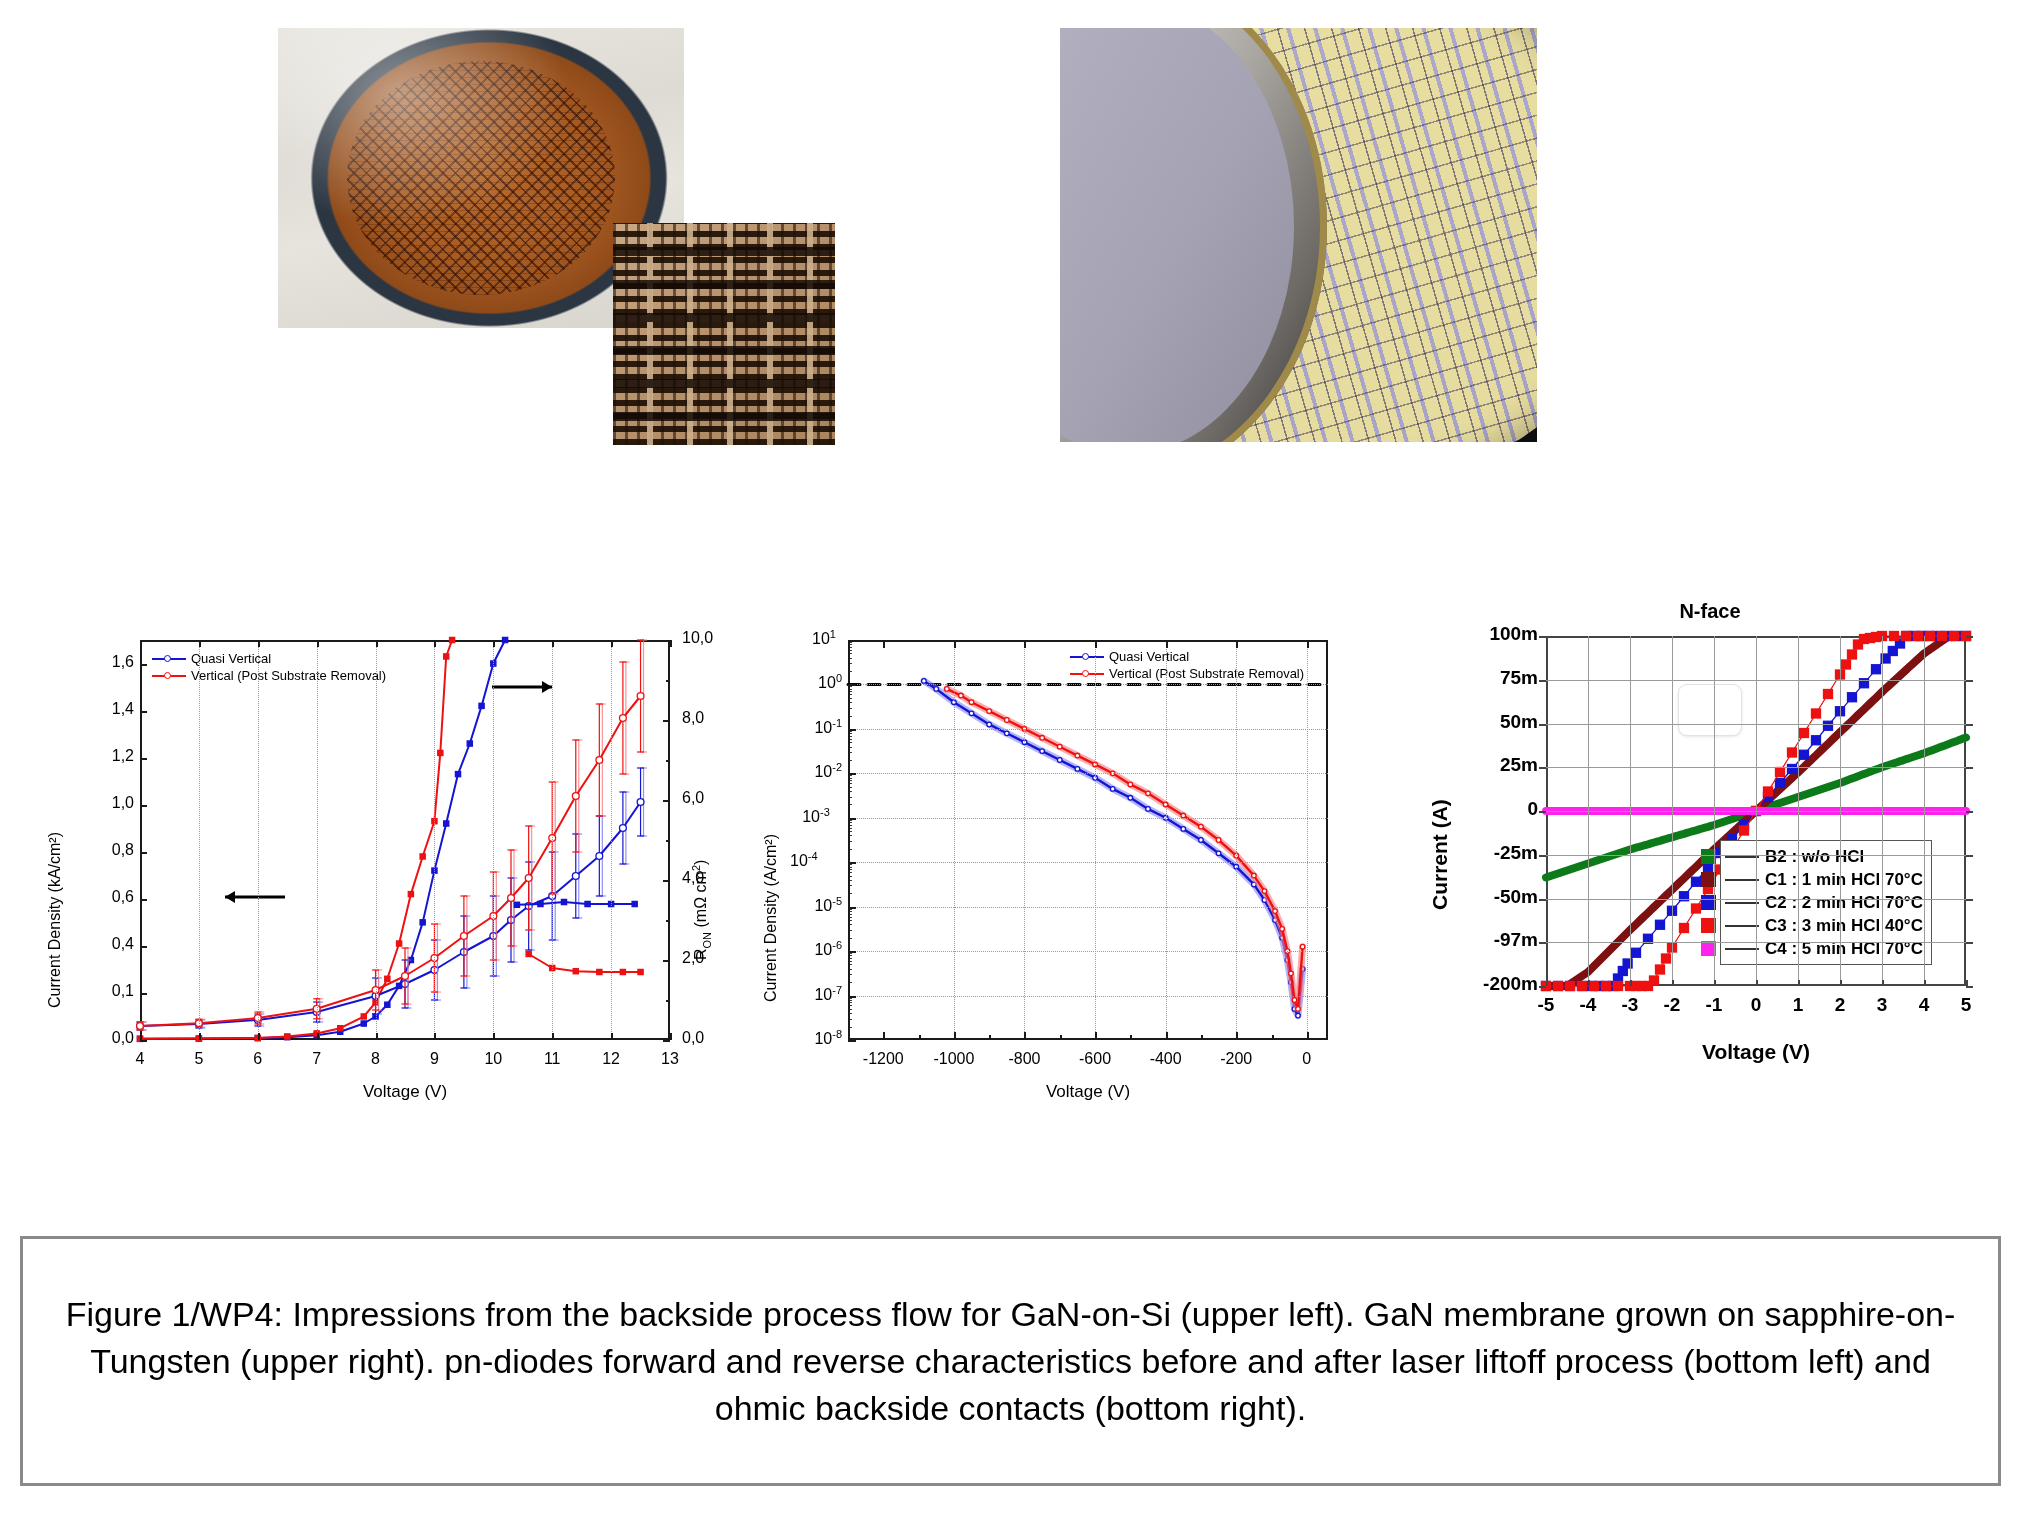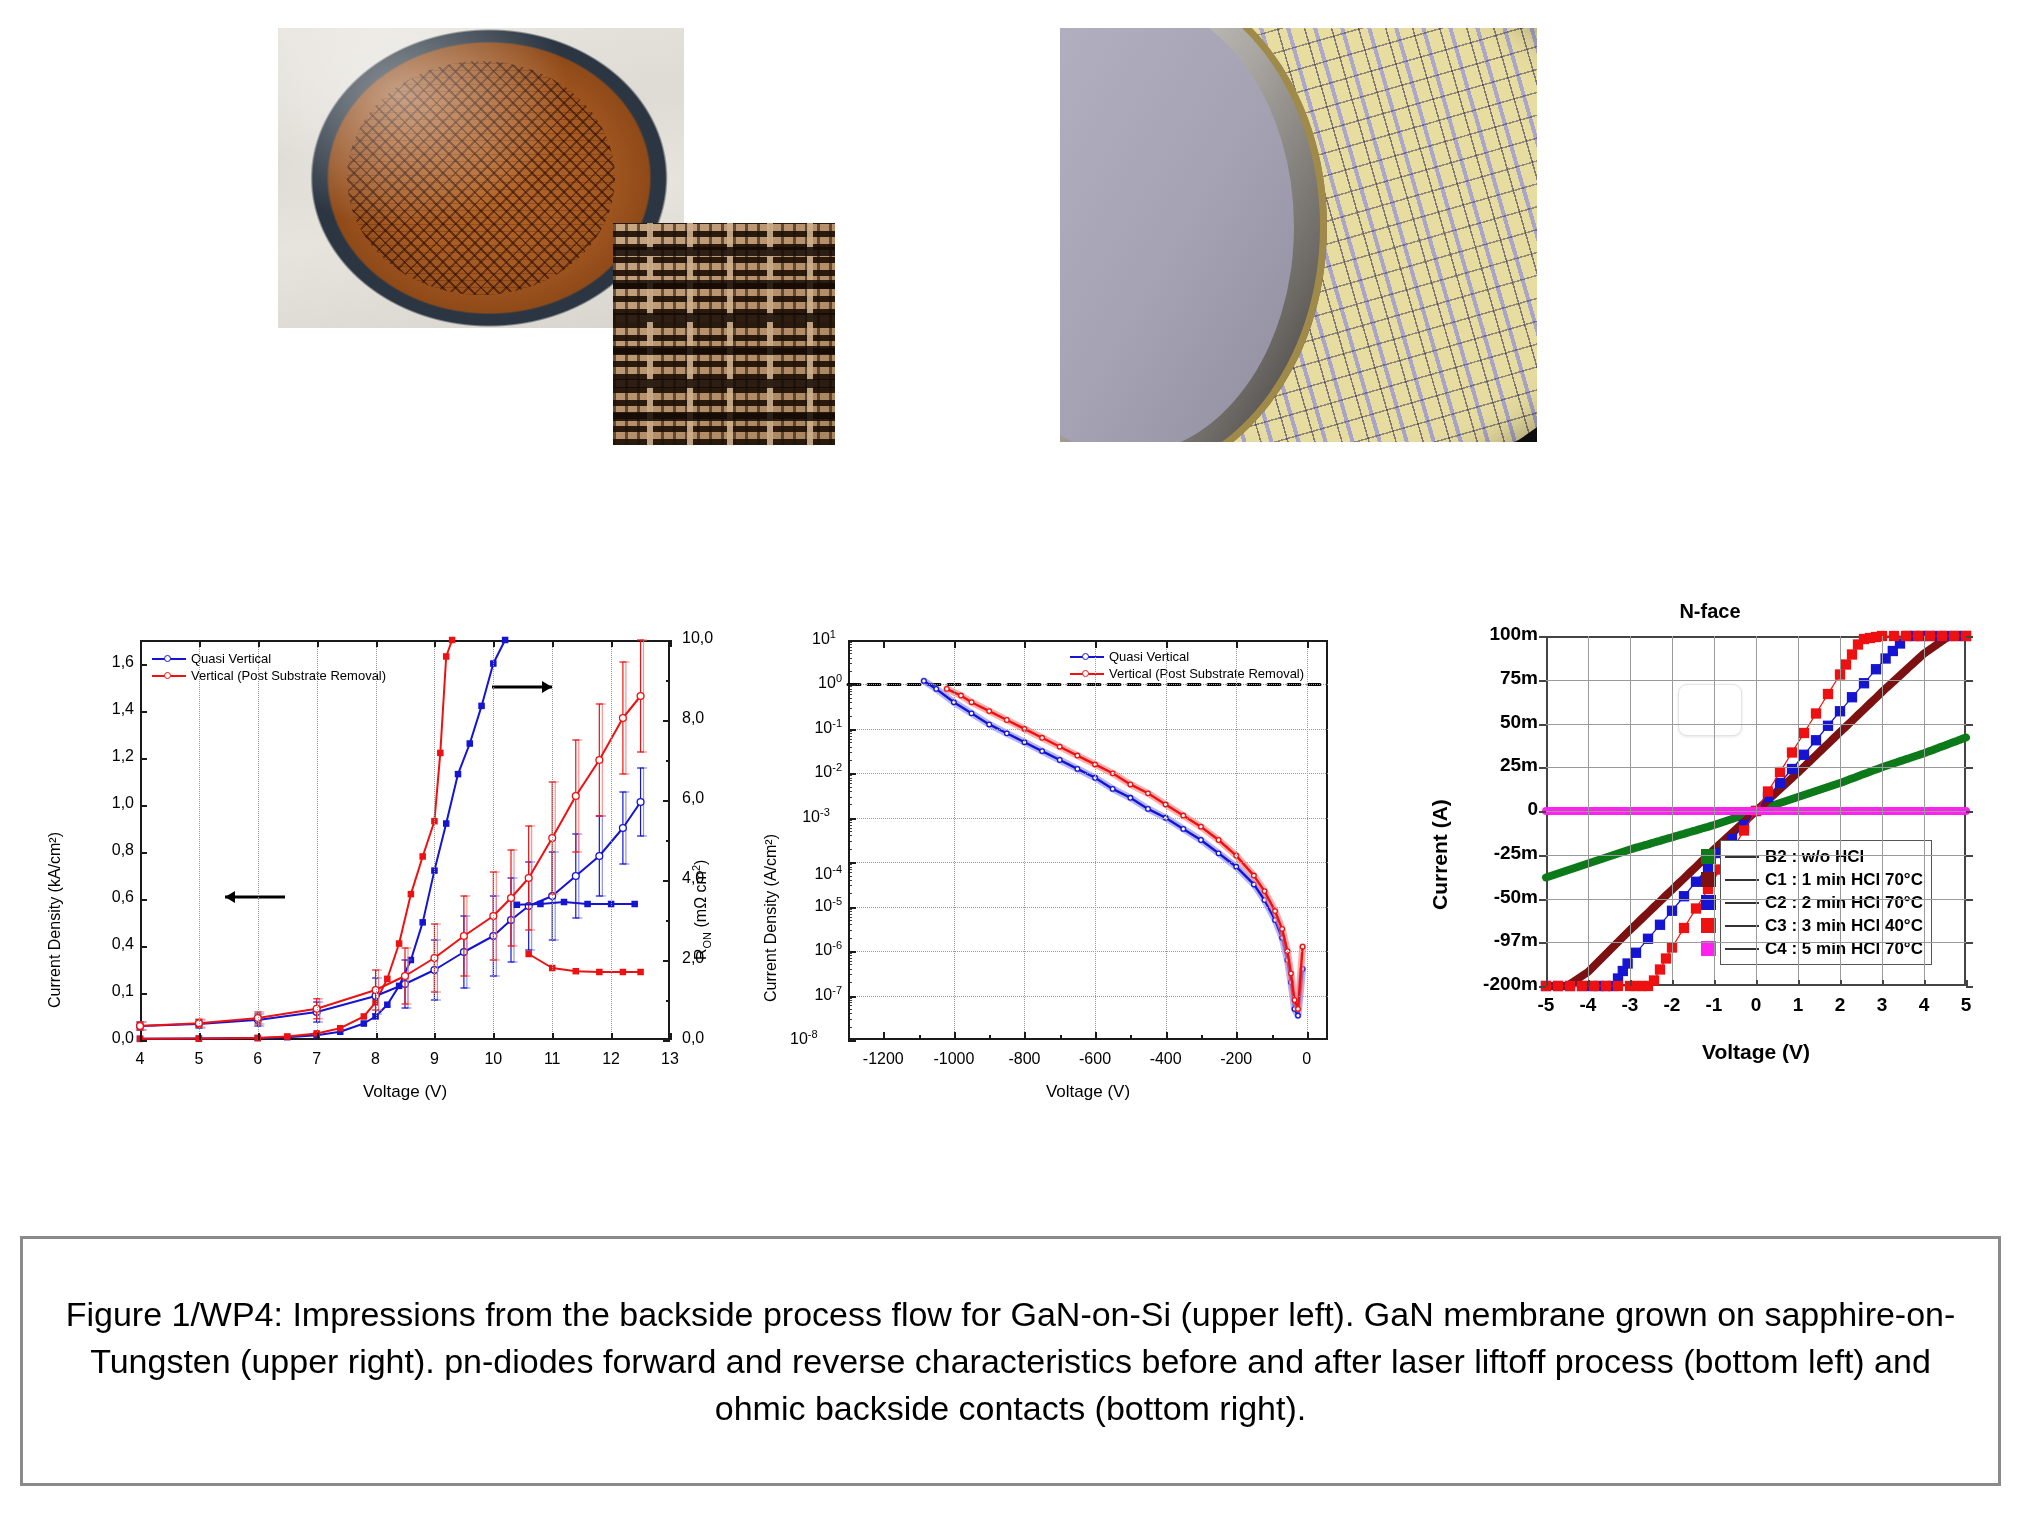--- a/index.html
+++ b/index.html
@@ -607,21 +607,21 @@
     <div class="gridv" style="left: 284.471px; top: 10px; height: 400px;"></div>
     <div class="tick " style="left: 254.471px; top: 420px; width: 60px; text-align: center;">-800</div>
     <div class="gridv" style="left: 355.059px; top: 10px; height: 400px;"></div>
     <div class="tick " style="left: 325.059px; top: 420px; width: 60px; text-align: center;">-600</div>
     <div class="gridv" style="left: 425.647px; top: 10px; height: 400px;"></div>
     <div class="tick " style="left: 395.647px; top: 420px; width: 60px; text-align: center;">-400</div>
     <div class="gridv" style="left: 496.235px; top: 10px; height: 400px;"></div>
     <div class="tick " style="left: 466.235px; top: 420px; width: 60px; text-align: center;">-200</div>
     <div class="gridv" style="left: 566.824px; top: 10px; height: 400px;"></div>
     <div class="tick " style="left: 536.824px; top: 420px; width: 60px; text-align: center;">0</div>
-    <div class="tick" style="left: 50px; top: 398px; width: 52px; text-align: left;">10<sup style="font-size:11px">-8</sup></div>
+    <div class="tick" style="left: 50px; top: 398px; width: 52px; text-align: right;">10<sup style="font-size:11px">-8</sup></div>
     <div class="tmark" style="left: 108px; top: 410px; width: 8px; height: 2px;"></div>
     <div class="tmark" style="left: 108px; top: 396.621px; width: 4px; height: 1px; opacity: 0.85;"></div>
     <div class="tmark" style="left: 108px; top: 388.795px; width: 4px; height: 1px; opacity: 0.85;"></div>
     <div class="tmark" style="left: 108px; top: 383.242px; width: 4px; height: 1px; opacity: 0.85;"></div>
     <div class="tmark" style="left: 108px; top: 378.935px; width: 4px; height: 1px; opacity: 0.85;"></div>
     <div class="tmark" style="left: 108px; top: 375.415px; width: 4px; height: 1px; opacity: 0.85;"></div>
     <div class="tmark" style="left: 108px; top: 372.44px; width: 4px; height: 1px; opacity: 0.85;"></div>
     <div class="tmark" style="left: 108px; top: 369.863px; width: 4px; height: 1px; opacity: 0.85;"></div>
     <div class="tmark" style="left: 108px; top: 367.589px; width: 4px; height: 1px; opacity: 0.85;"></div>
     <div class="gridh" style="left: 108px; top: 365.556px; width: 480px;"></div>
@@ -651,21 +651,21 @@
     <div class="tmark" style="left: 108px; top: 276.667px; width: 8px; height: 2px;"></div>
     <div class="tmark" style="left: 108px; top: 263.288px; width: 4px; height: 1px; opacity: 0.85;"></div>
     <div class="tmark" style="left: 108px; top: 255.461px; width: 4px; height: 1px; opacity: 0.85;"></div>
     <div class="tmark" style="left: 108px; top: 249.908px; width: 4px; height: 1px; opacity: 0.85;"></div>
     <div class="tmark" style="left: 108px; top: 245.601px; width: 4px; height: 1px; opacity: 0.85;"></div>
     <div class="tmark" style="left: 108px; top: 242.082px; width: 4px; height: 1px; opacity: 0.85;"></div>
     <div class="tmark" style="left: 108px; top: 239.107px; width: 4px; height: 1px; opacity: 0.85;"></div>
     <div class="tmark" style="left: 108px; top: 236.529px; width: 4px; height: 1px; opacity: 0.85;"></div>
     <div class="tmark" style="left: 108px; top: 234.256px; width: 4px; height: 1px; opacity: 0.85;"></div>
     <div class="gridh" style="left: 108px; top: 232.222px; width: 480px;"></div>
-    <div class="tick" style="left: 50px; top: 220.222px; width: 52px; text-align: right; margin-top: 13px;">10<sup style="font-size:11px">-4</sup></div>
+    <div class="tick" style="left: 50px; top: 220.222px; width: 52px; ">10<sup style="font-size:11px">-4</sup></div>
     <div class="tmark" style="left: 108px; top: 232.222px; width: 8px; height: 2px;"></div>
     <div class="tmark" style="left: 108px; top: 218.843px; width: 4px; height: 1px; opacity: 0.85;"></div>
     <div class="tmark" style="left: 108px; top: 211.017px; width: 4px; height: 1px; opacity: 0.85;"></div>
     <div class="tmark" style="left: 108px; top: 205.464px; width: 4px; height: 1px; opacity: 0.85;"></div>
     <div class="tmark" style="left: 108px; top: 201.157px; width: 4px; height: 1px; opacity: 0.85;"></div>
     <div class="tmark" style="left: 108px; top: 197.638px; width: 4px; height: 1px; opacity: 0.85;"></div>
     <div class="tmark" style="left: 108px; top: 194.662px; width: 4px; height: 1px; opacity: 0.85;"></div>
     <div class="tmark" style="left: 108px; top: 192.085px; width: 4px; height: 1px; opacity: 0.85;"></div>
     <div class="tmark" style="left: 108px; top: 189.811px; width: 4px; height: 1px; opacity: 0.85;"></div>
     <div class="gridh" style="left: 108px; top: 187.778px; width: 480px;"></div>

